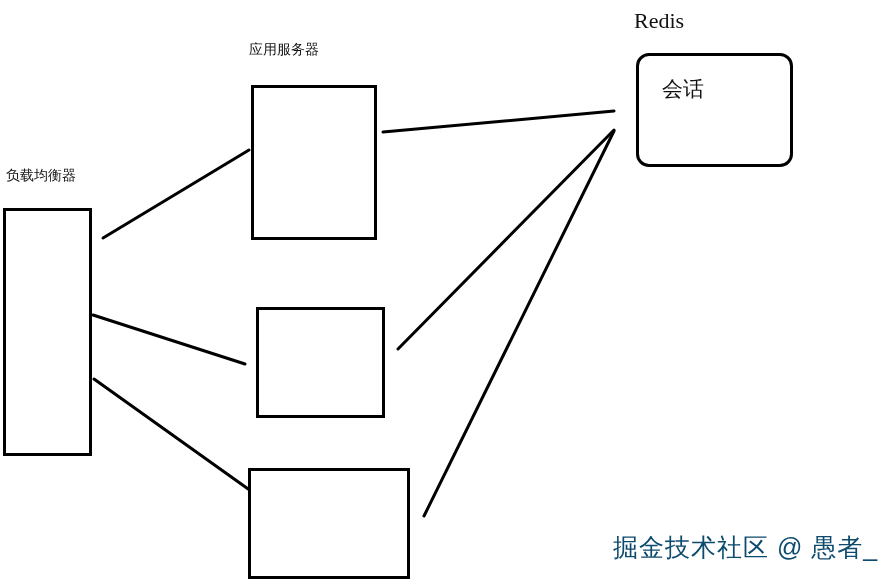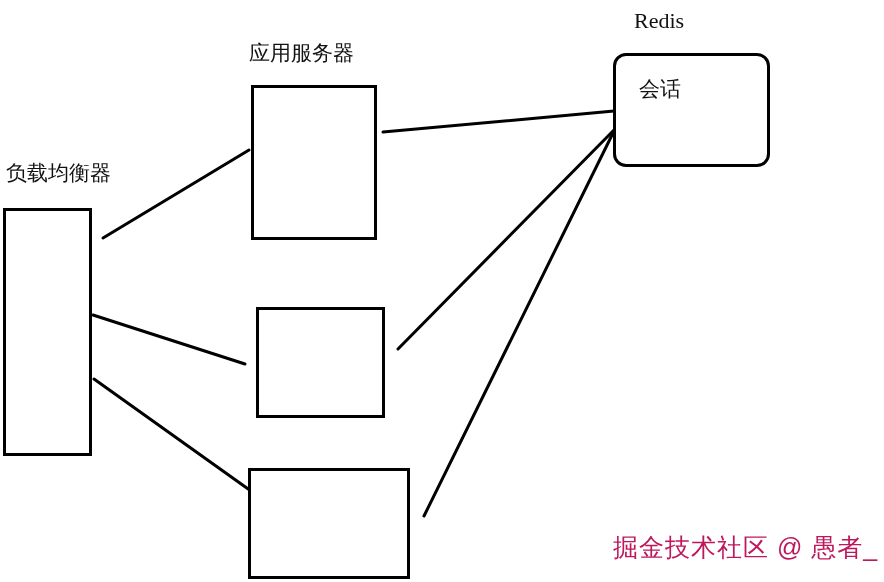--- a/index.html
+++ b/index.html
@@ -25,32 +25,33 @@
     height: 582px;
   }
   .node {
     position: absolute;
     box-sizing: border-box;
     background: #ffffff;
     border: 3px solid #000000;
   }
   .node-rounded {
     border-radius: 13px;
+    margin-left: 23px;
   }
   .node-label-inner {
     position: absolute;
     color: #111111;
     font-size: 21px;
     line-height: 1;
     white-space: nowrap;
   }
   .caption {
     position: absolute;
     color: #111111;
-    font-size: 21px;
+    font-size: 14px;
     line-height: 1;
     white-space: nowrap;
   }
   .caption-latin {
     font-size: 22px;
   }
   #watermark {
     position: absolute;
     color: #c9c9c9;
     font-size: 25px;
@@ -76,19 +77,19 @@
   <div id="nodes-layer">
       <div class="node" style="left: 3px; top: 208px; width: 89px; height: 248px;"></div>
       <div class="node" style="left: 251px; top: 85px; width: 126px; height: 155px;"></div>
       <div class="node" style="left: 256px; top: 307px; width: 129px; height: 111px;"></div>
       <div class="node" style="left: 248px; top: 468px; width: 162px; height: 111px;"></div>
       <div class="node node-rounded" style="left: 613px; top: 53px; width: 157px; height: 114px; border-radius: 13px;">
         <span class="node-label-inner" style="left: 23px; top: 22px;">会话</span>
       </div>
     </div>
   <div id="captions-layer">
-      <div class="caption" style="left: 6px; top: 162px;">负载均衡器</div>
+      <div class="caption" style="left: 6px; top: 168px;">负载均衡器</div>
       <div class="caption" style="left: 249px; top: 42px;">应用服务器</div>
       <div class="caption caption-latin" style="left: 634px; top: 10px; font-family: Liberation Serif, serif;">Redis</div>
     </div>
 
-  <div id="watermark" style="left: 613px; top: 535px; color: #be185d;">掘金技术社区 @ 愚者_</div>
+  <div id="watermark" style="left: 613px; top: 535px; color: #0c4a6e;">掘金技术社区 @ 愚者_</div>
 </div>
 
 </body></html>

